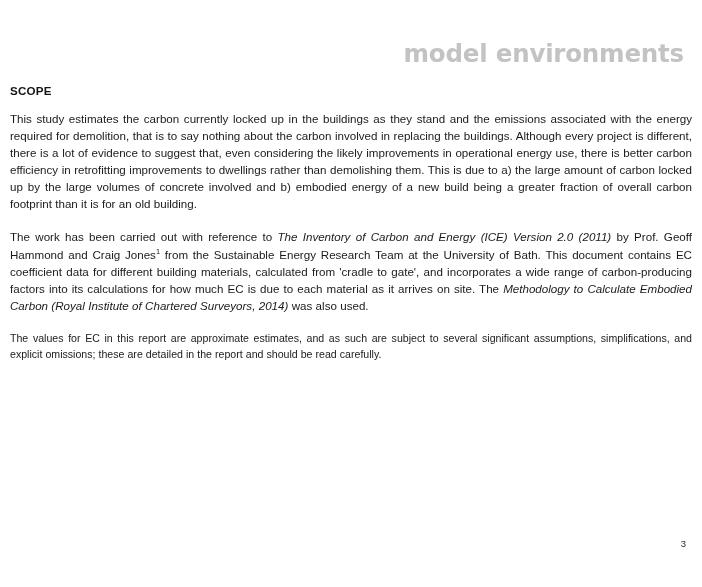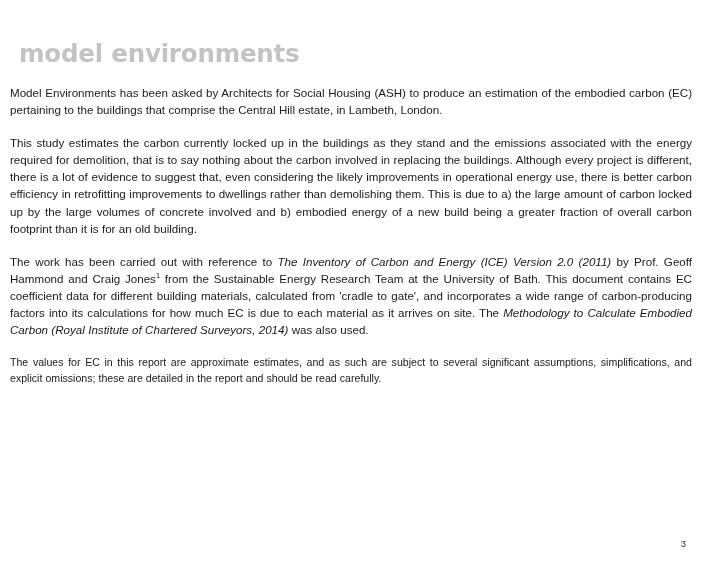--- a/index.html
+++ b/index.html
@@ -21,20 +21,21 @@
     inset: 0;
     background: #ffffff;
   }
 
   
   #brand-header {
     position: absolute;
     top: 40px;
     left: 19px;
     right: 18px;
+    text-align: right;
     font-family: "DejaVu Sans", sans-serif;
     font-weight: bold;
     font-size: 24.5px;
     letter-spacing: -0.2px;
     color: #c3c3c3;
     line-height: 1.15;
     user-select: none;
   }
 
   
@@ -100,22 +101,22 @@
 </style>
 </head>
 <body>
 
 <div id="page">
 
   <div id="brand-header">model environments</div>
 
   <div id="content">
 
+    <h1 id="scope-heading">SCOPE</h1>
 
-    <p class="para">Model Environments has been asked by Architects for Social Housing (ASH) to produce an estimation of the embodied carbon (EC) pertaining to the buildings that comprise the Central Hill estate, in Lambeth, London.</p>
 
     <p class="para">This study estimates the carbon currently locked up in the buildings as they stand and the emissions associated with the energy required for demolition, that is to say nothing about the carbon involved in replacing the buildings. Although every project is different, there is a lot of evidence to suggest that, even considering the likely improvements in operational energy use, there is better carbon efficiency in retrofitting improvements to dwellings rather than demolishing them. This is due to a) the large amount of carbon locked up by the large volumes of concrete involved and b) embodied energy of a new build being a greater fraction of overall carbon footprint than it is for an old building.</p>
 
     <p class="para"><span>The work has been carried out with reference to </span><em class="title-italic">The Inventory of Carbon and Energy (ICE) Version 2.0 (2011)</em><span> by Prof. Geoff Hammond and Craig Jones</span><sup class="footnote-ref">1</sup><span> from the Sustainable Energy Research Team at the University of Bath. This document contains EC coefficient data for different building materials, calculated from 'cradle to gate', and incorporates a wide range of carbon-producing factors into its calculations for how much EC is due to each material as it arrives on site.  The </span><em class="title-italic">Methodology to Calculate Embodied Carbon (Royal Institute of Chartered Surveyors, 2014)</em><span> was also used.</span></p>
 
     <p class="para para-final">The values for EC in this report are approximate estimates, and as such are subject to several significant assumptions, simplifications, and explicit omissions; these are detailed in the report and should be read carefully.</p>
 
   </div>
 
   <div id="page-number">3</div>

